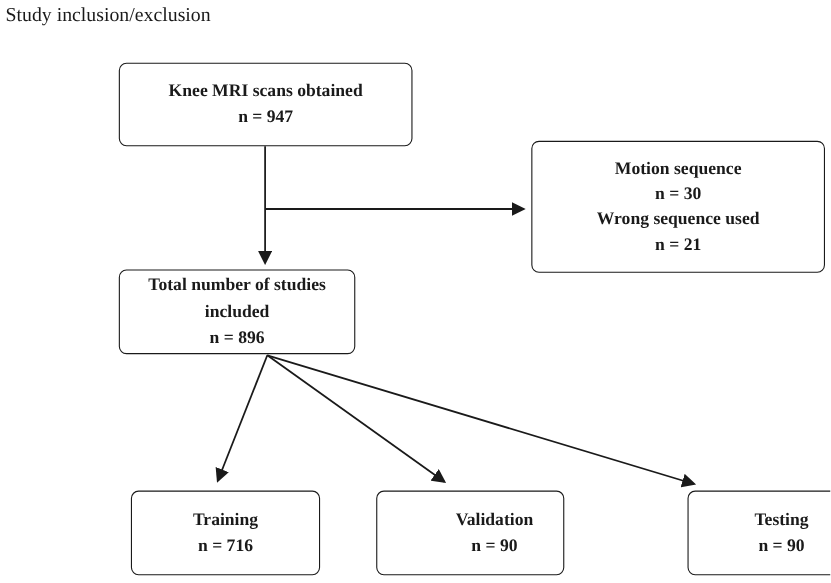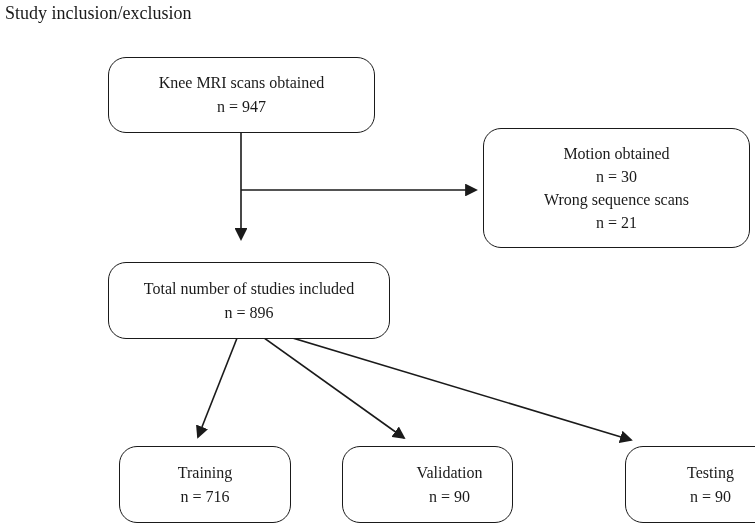--- a/index.html
+++ b/index.html
@@ -27,34 +27,35 @@
     line-height:23px;
     color:var(--ink);
     white-space:pre;
   }
   #title-inclusion{ left:5px; top:2px; }
   #title-anomaly{ left:5px; top:360px; }
   .flow-box{
     position:absolute;
     box-sizing:border-box;
     border:1.6px solid var(--ink);
-    border-radius:18px;
+    border-radius:7px;
     background:var(--paper);
     display:flex;
     flex-direction:column;
     align-items:center;
     justify-content:center;
     text-align:center;
     font-size:16px;
     line-height:24px;
     color:var(--ink);
+    font-weight:bold;
   }
   #box-scans      { left:108px; top:57px;  width:267px; height:76px; }
   #box-excluded   { left:483px; top:128px; width:267px; height:120px; line-height:23px; }
-  #box-included   { left:108px; top:245px; width:282px; height:77px;margin-top:17px; }
+  #box-included   { left:108px; top:245px; width:215px; height:77px; }
   #box-training   { left:119px; top:446px; width:172px; height:77px; }
   #box-validation { left:342px; top:446px; width:171px; height:77px;padding-left:44px; }
   #box-testing    { left:578px; top:446px; width:171px; height:77px;margin-left:47px; }
   svg.connectors{
     position:absolute;
     left:0; top:0;
     width:755px;
     height:530px;
     pointer-events:none;
   }
@@ -84,23 +85,23 @@
     <line class="arrow-line" x1="243" y1="323" x2="404" y2="438" marker-end="url(#arrowhead)"></line>
     <line class="arrow-line" x1="243" y1="323" x2="631" y2="440" marker-end="url(#arrowhead)"></line>
   </svg>
 
   <div class="flow-box" id="box-scans">
     <div>Knee MRI scans obtained</div>
     <div>n = 947</div>
   </div>
 
   <div class="flow-box" id="box-excluded">
-    <div>Motion obtained</div>
+    <div>Motion sequence</div>
     <div>n = 30</div>
-    <div>Wrong sequence scans</div>
+    <div>Wrong sequence used</div>
     <div>n = 21</div>
   </div>
 
   <div class="flow-box" id="box-included">
     <div>Total number of studies included</div>
     <div>n = 896</div>
   </div>
 
   <div class="flow-box" id="box-training">
     <div>Training</div>

